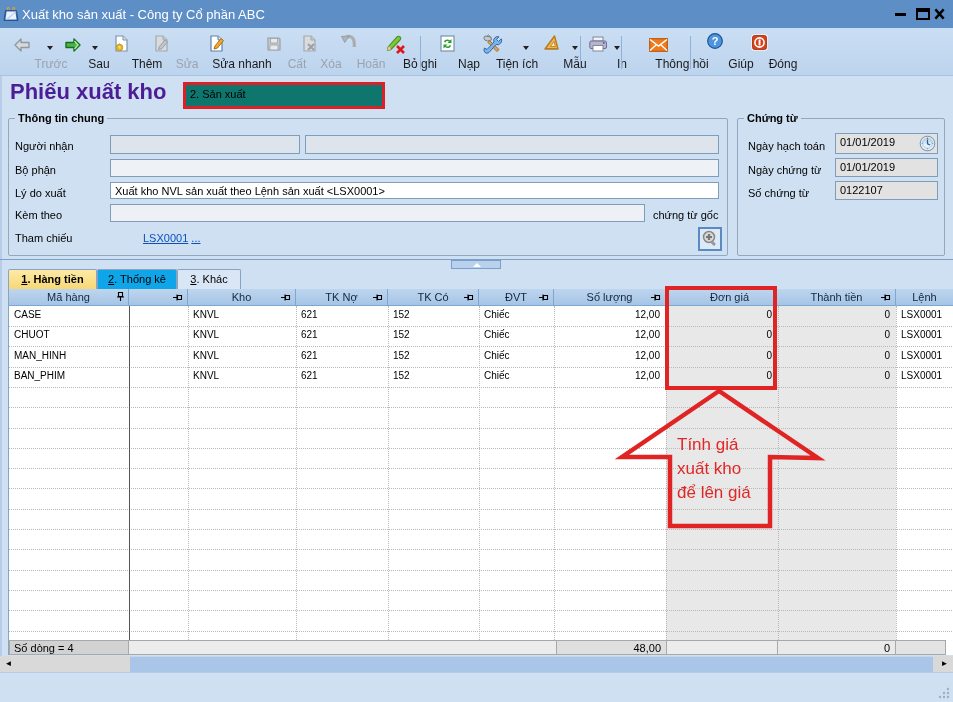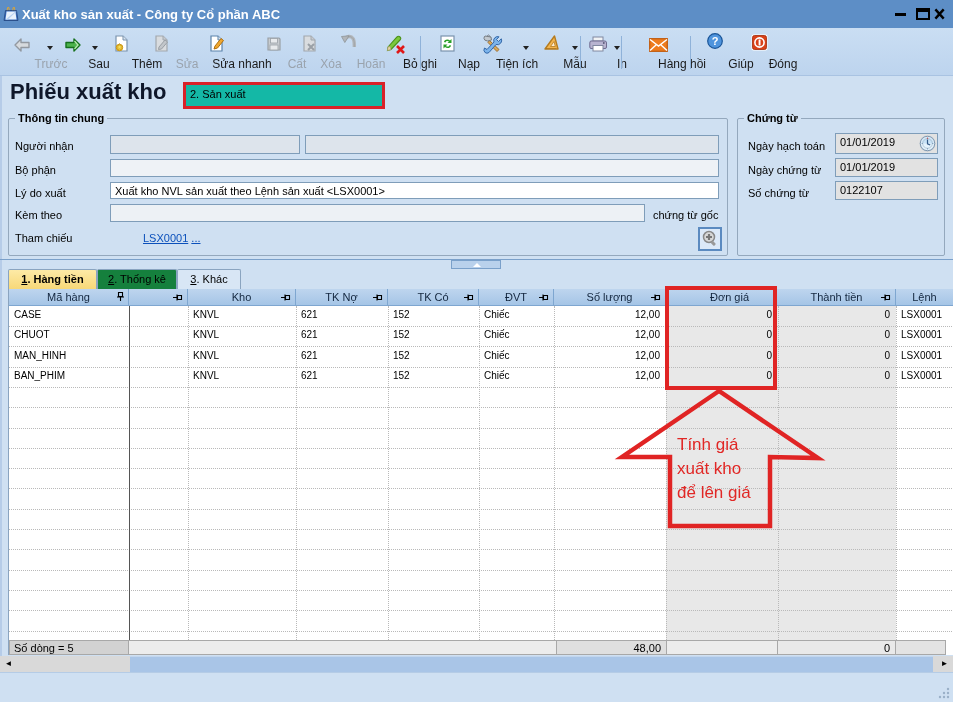--- a/index.html
+++ b/index.html
@@ -2,55 +2,55 @@
 <html><head>
 <meta charset="utf-8">
 <style>
 * { margin:0; padding:0; box-sizing:border-box; }
 html,body { width:953px; height:702px; overflow:hidden; }
 body { font-family:"Liberation Sans", sans-serif; font-size:11px; }
 #win { position:relative; width:953px; height:702px; background:#cfe0f2; }
 .abs { position:absolute; }
 
 
-#titlebar { position:absolute; left:0; top:0; width:953px; height:28px; background:#5d8ec6;font-weight:bold; }
+#titlebar { position:absolute; left:0; top:0; width:953px; height:28px; background:#5d8ec6; }
 #titletext { position:absolute; left:22px; top:7px; color:#fff; font-size:13px; }
 
 
 #toolbar { position:absolute; left:0; top:28px; width:953px; height:48px;
   background:linear-gradient(#cadef3,#bdd4ee); border-bottom:1px solid #a9c3e2; }
 .tlabel { position:absolute; top:29px; height:14px; font-size:12px; color:#1a1a1a; text-align:center; white-space:nowrap; transform:translateX(-50%);margin-left:24px; }
 .tlabel.dis { color:#9aa3ad; }
 .tsep { position:absolute; top:8px; width:1px; height:33px; background:#8fb2d9; }
 .tdrop { position:absolute; top:18px; width:0; height:0; border-left:3px solid transparent; border-right:3px solid transparent; border-top:4px solid #222; }
 .ticon { position:absolute; }
 
 
-#bigtitle { position:absolute; left:10px; top:79px; font-size:22px; font-weight:bold; color:#0f172a; }
-#redcombo { position:absolute; left:183px; top:82px; width:202px; height:27px; border:3px solid #da2128; background:#14b8a6; }
+#bigtitle { position:absolute; left:10px; top:79px; font-size:22px; font-weight:bold; color:#4c1d95; }
+#redcombo { position:absolute; left:183px; top:82px; width:202px; height:27px; border:3px solid #da2128; background:#0f766e; }
 #redcombo span { position:absolute; left:4px; top:3px; font-size:11px; color:#000; }
 #greybox { position:absolute; left:406px; top:85px; width:219px; height:22px; background:#e2e6ea; border:1px solid #7f9db9; }
 #greybox span { position:absolute; left:8px; top:4px; font-style:italic; color:#8e9498; font-size:12px; }
 
 
 .group { position:absolute; border:1px solid #94a8bd; border-radius:2px; }
 .glabel { position:absolute; top:-7px; left:6px; background:#cfe0f2; padding:0 3px; font-weight:bold; font-size:11px; color:#000; }
 .flabel { position:absolute; font-size:11px; color:#000; }
 .tbox { position:absolute; border:1px solid #7f9db9; background:#fff; font-size:11px; }
 .tbox span { position:absolute; left:4px; top:2px; white-space:nowrap; }
 
 
 #split-line { position:absolute; left:0; top:259px; width:953px; height:1px; background:#7aa0ca; }
 #split-handle { position:absolute; left:451px; top:260px; width:50px; height:9px; background:#b9d1ec; border:1px solid #7aa0ca; }
 #split-handle:after { content:""; position:absolute; left:21px; top:2px; border-left:4px solid transparent; border-right:4px solid transparent; border-bottom:4px solid #fff; }
 
 
 .tab { position:absolute; top:269px; height:20px; font-size:11px; text-align:center; border:1px solid #8aa4c0; border-bottom:none; border-radius:2px 2px 0 0; padding-top:3px; }
 #tab1 { left:8px; width:89px; background:linear-gradient(#fdeaa6,#f7d878); font-weight:bold; }
-#tab2 { left:97px; width:80px; background:#15803d; }
+#tab2 { left:97px; width:80px; background:#0ea5e9; }
 #tab3 { left:177px; width:64px; background:#d8e6f5; }
 
 
 #grid { position:absolute; left:8px; top:289px; width:945px; height:366px; background:#fff; border-left:1px solid #8aa4c0; }
 .hcell { position:absolute; top:0; height:17px; background:linear-gradient(#bed5ee,#a5c5e6); border-right:1px solid #7ea6d0; border-bottom:1px solid #7ea6d0; color:#13263e; text-align:center; padding-top:2px; font-size:11px; }
 .cell { position:absolute; font-size:10px; color:#000; white-space:nowrap; overflow:hidden; }
 .vline { position:absolute; width:1px; border-left:1px dotted #b9b9b9; }
 .vline-solid { position:absolute; width:1px; background:#555; }
 .hline { position:absolute; left:0; height:1px; border-top:1px dotted #b9b9b9; }
 
@@ -97,21 +97,21 @@
     <div class="tlabel dis" style="left:163px">Sửa</div>
     <div class="tlabel" style="left:218px">Sửa nhanh</div>
     <div class="tlabel dis" style="left:273px">Cất</div>
     <div class="tlabel dis" style="left:307px">Xóa</div>
     <div class="tlabel dis" style="left:347px">Hoãn</div>
     <div class="tlabel" style="left:396px">Bỏ ghi</div>
     <div class="tlabel" style="left:445px">Nạp</div>
     <div class="tlabel" style="left:493px">Tiện ích</div>
     <div class="tlabel" style="left:551px">Mẫu</div>
     <div class="tlabel" style="left:598px">In</div>
-    <div class="tlabel" style="left:658px">Hàng hồi</div>
+    <div class="tlabel" style="left:658px">Thông hồi</div>
     <div class="tlabel" style="left:717px">Giúp</div>
     <div class="tlabel" style="left:759px">Đóng</div>
     <div class="tdrop" style="left:47px"></div>
     <div class="tdrop" style="left:92px"></div>
     <div class="tdrop" style="left:523px"></div>
     <div class="tdrop" style="left:572px"></div>
     <div class="tdrop" style="left:614px"></div>
     <div class="tsep" style="left:420px"></div>
     <div class="tsep" style="left:580px"></div>
     <div class="tsep" style="left:621px"></div>
@@ -349,21 +349,21 @@
 <div class="cell" style="left:892px;top:61px;width:50px">LSX0001</div>
 <div class="cell" style="left:5px;top:81px;width:112px">BAN_PHIM</div>
 <div class="cell" style="left:184px;top:81px;width:100px">KNVL</div>
 <div class="cell" style="left:292px;top:81px;width:84px">621</div>
 <div class="cell" style="left:384px;top:81px;width:83px">152</div>
 <div class="cell" style="left:475px;top:81px;width:67px">Chiếc</div>
 <div class="cell" style="left:545px;top:81px;width:106px;text-align:right">12,00</div>
 <div class="cell" style="left:657px;top:81px;width:106px;text-align:right">0</div>
 <div class="cell" style="left:769px;top:81px;width:112px;text-align:right">0</div>
 <div class="cell" style="left:892px;top:81px;width:50px">LSX0001</div>
-<div class="sumcell" style="left:0;width:120px;background:#d2d2d2;border-left:1px solid #a8a8a8;padding-left:4px">Số dòng = 5</div>
+<div class="sumcell" style="left:0;width:120px;background:#d2d2d2;border-left:1px solid #a8a8a8;padding-left:4px">Số dòng = 4</div>
 <div class="sumcell" style="left:120px;width:428px;background:#ececec"></div>
 <div class="sumcell" style="left:548px;width:110px;background:#dfdfdf;text-align:right;padding-right:5px">48,00</div>
 <div class="sumcell" style="left:658px;width:111px;background:#ececec"></div>
 <div class="sumcell" style="left:769px;width:118px;background:#e9e9e9;text-align:right;padding-right:5px">0</div>
 <div class="sumcell" style="left:887px;width:50px;background:#e3e3e3"></div>
 </div>
 
   <div id="hscroll">
     <div class="sbtn" style="left:0">◄</div>
     <div id="sthumb"></div>

